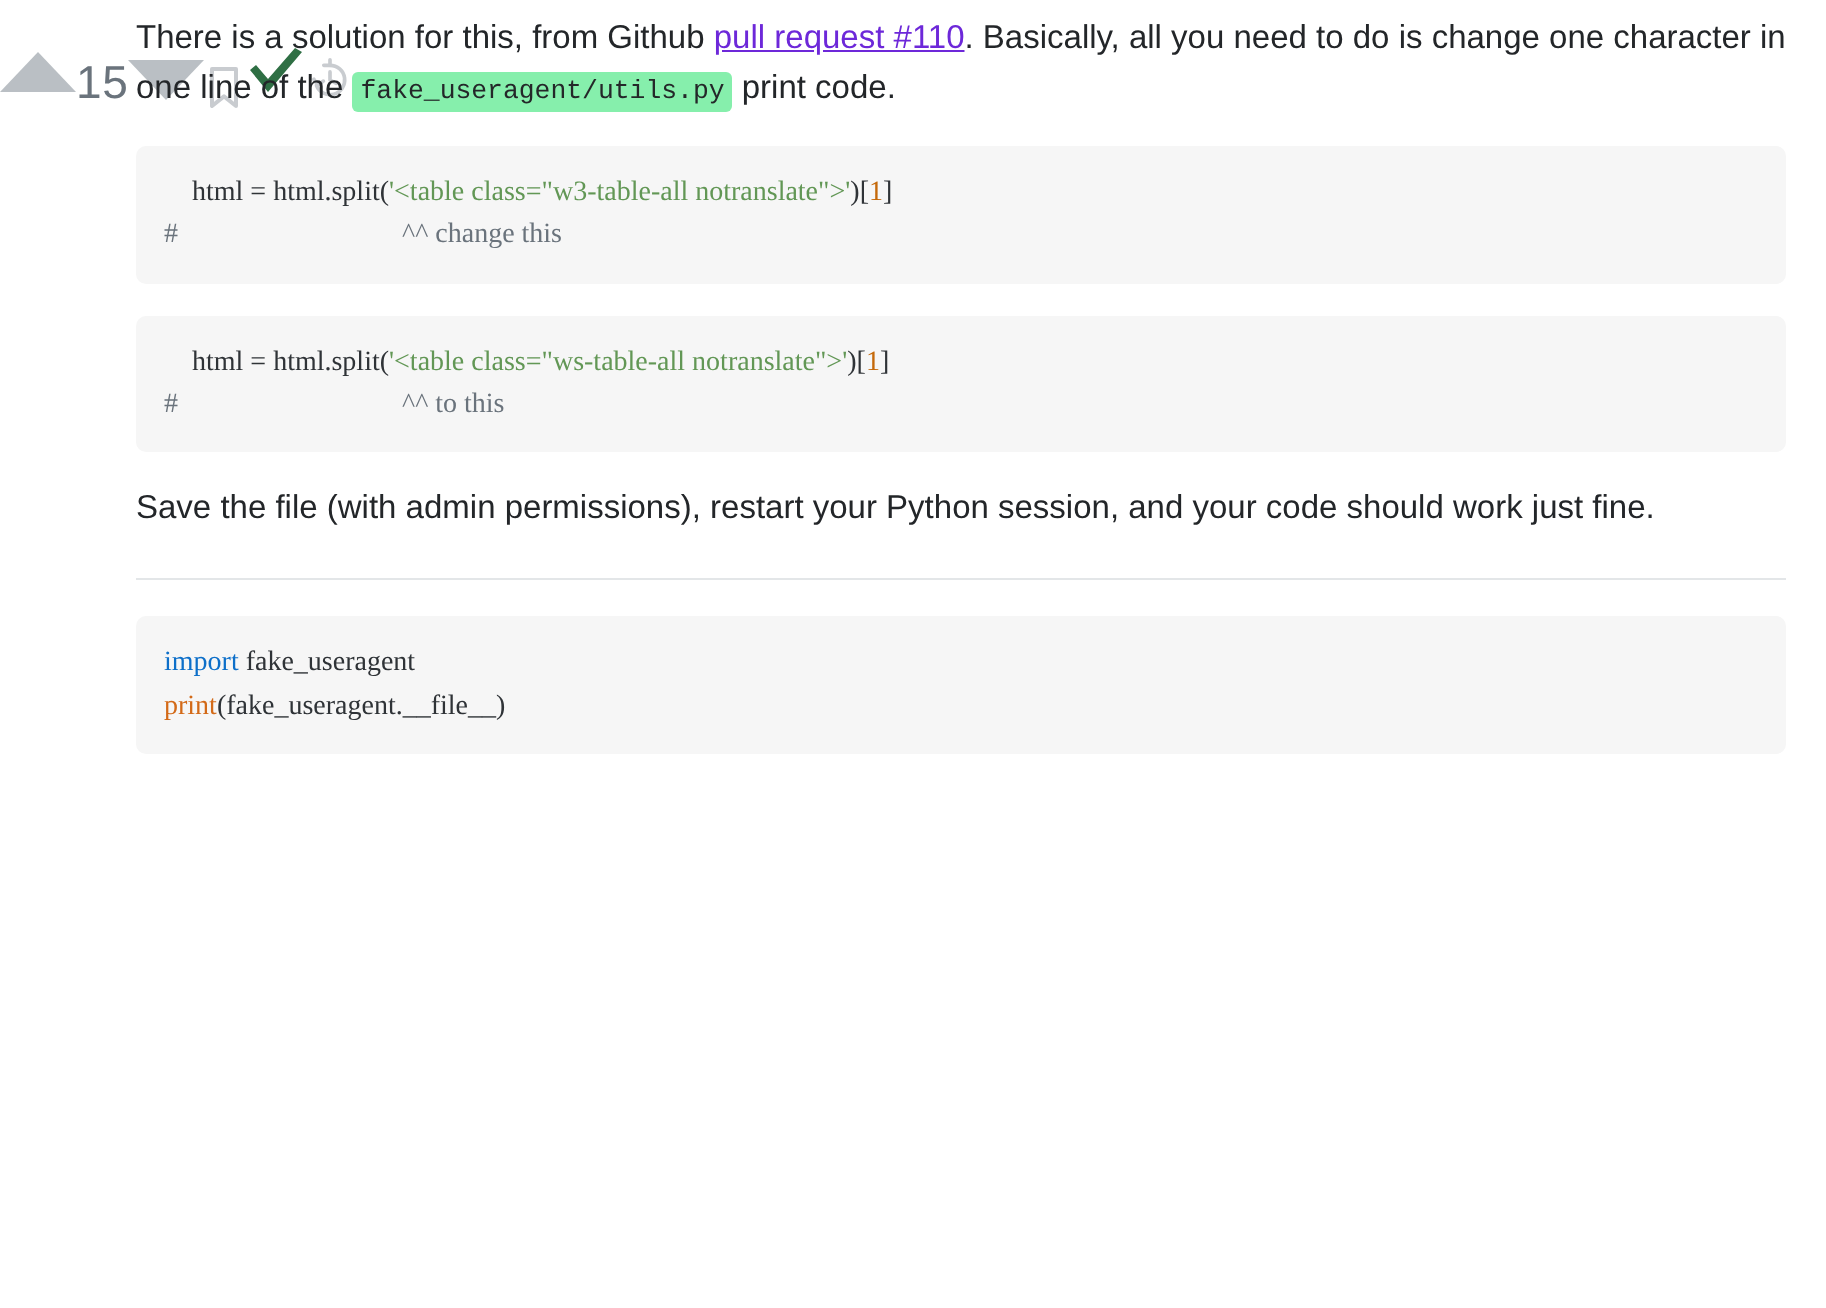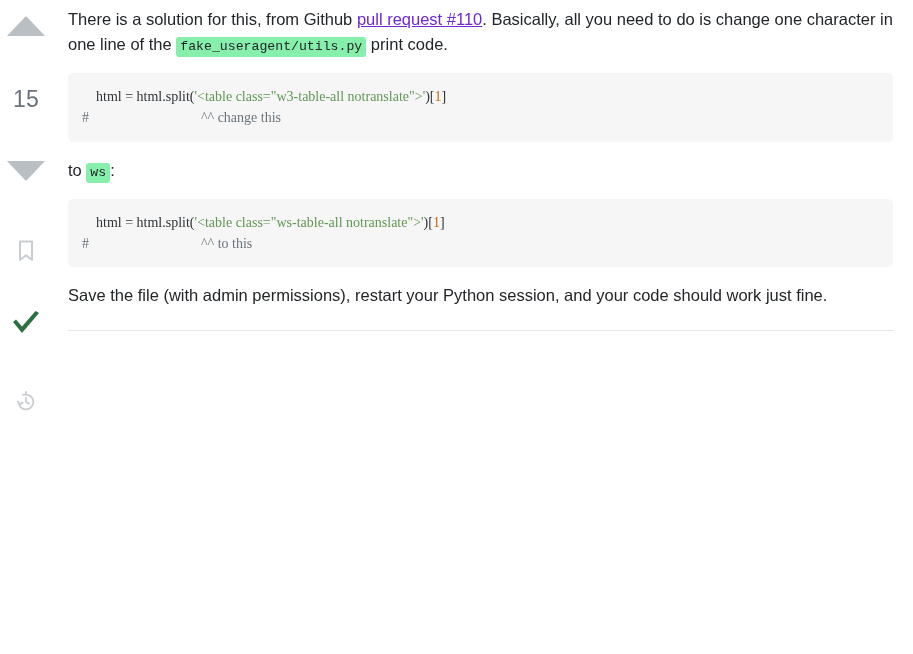--- a/index.html
+++ b/index.html
@@ -20,23 +20,22 @@
     align-items: flex-start;
     width: 913px;
   }
 
   
   .vote-cell {
     width: 52px;
     flex: 0 0 52px;
     padding-top: 10px;
     display: flex;
-    flex-direction: column;
+    flex-direction: row;
     align-items: center;
-    gap: 36px;
   }
   .arrow-up, .arrow-down {
     width: 0;
     height: 0;
     border-left: 19px solid transparent;
     border-right: 19px solid transparent;
     cursor: pointer;
   }
   .arrow-up {
     border-bottom: 20px solid #babfc4;
@@ -157,25 +156,26 @@
   </div>
 
   <div class="body-cell">
 
     <p class="first"><span>There is a solution for this, from Github </span><a class="post-link" href="#">pull request #110</a><span>. Basically, all you need to do is change one character in one line of the </span><code class="inline">fake_useragent/utils.py</code><span> print code.</span></p>
 
 
     <pre class="codeblock"><span>    html = html.split(</span><span class="tok-str">'&lt;table class="w3-table-all notranslate"&gt;'</span><span>)[</span><span class="tok-num">1</span><span>]</span>
 <span class="tok-com">#</span><span class="tok-com">                                ^^ change this</span></pre>
 
-    <p><span>to </span><code class="inline">ws</code><span>:</span></p>
 
     <pre class="codeblock"><span>    html = html.split(</span><span class="tok-str">'&lt;table class="ws-table-all notranslate"&gt;'</span><span>)[</span><span class="tok-num">1</span><span>]</span>
 <span class="tok-com">#</span><span class="tok-com">                                ^^ to this</span></pre>
 
     <p>Save the file (with admin permissions), restart your Python session, and your code should work just fine.</p>
 
     <hr class="divider">
 
 
+    <pre class="codeblock"><span class="tok-kw">import</span><span> fake_useragent</span>
+<span class="tok-fn">print</span><span>(fake_useragent.__file__)</span></pre>
 
   </div>
 </div>
 
 </body></html>

